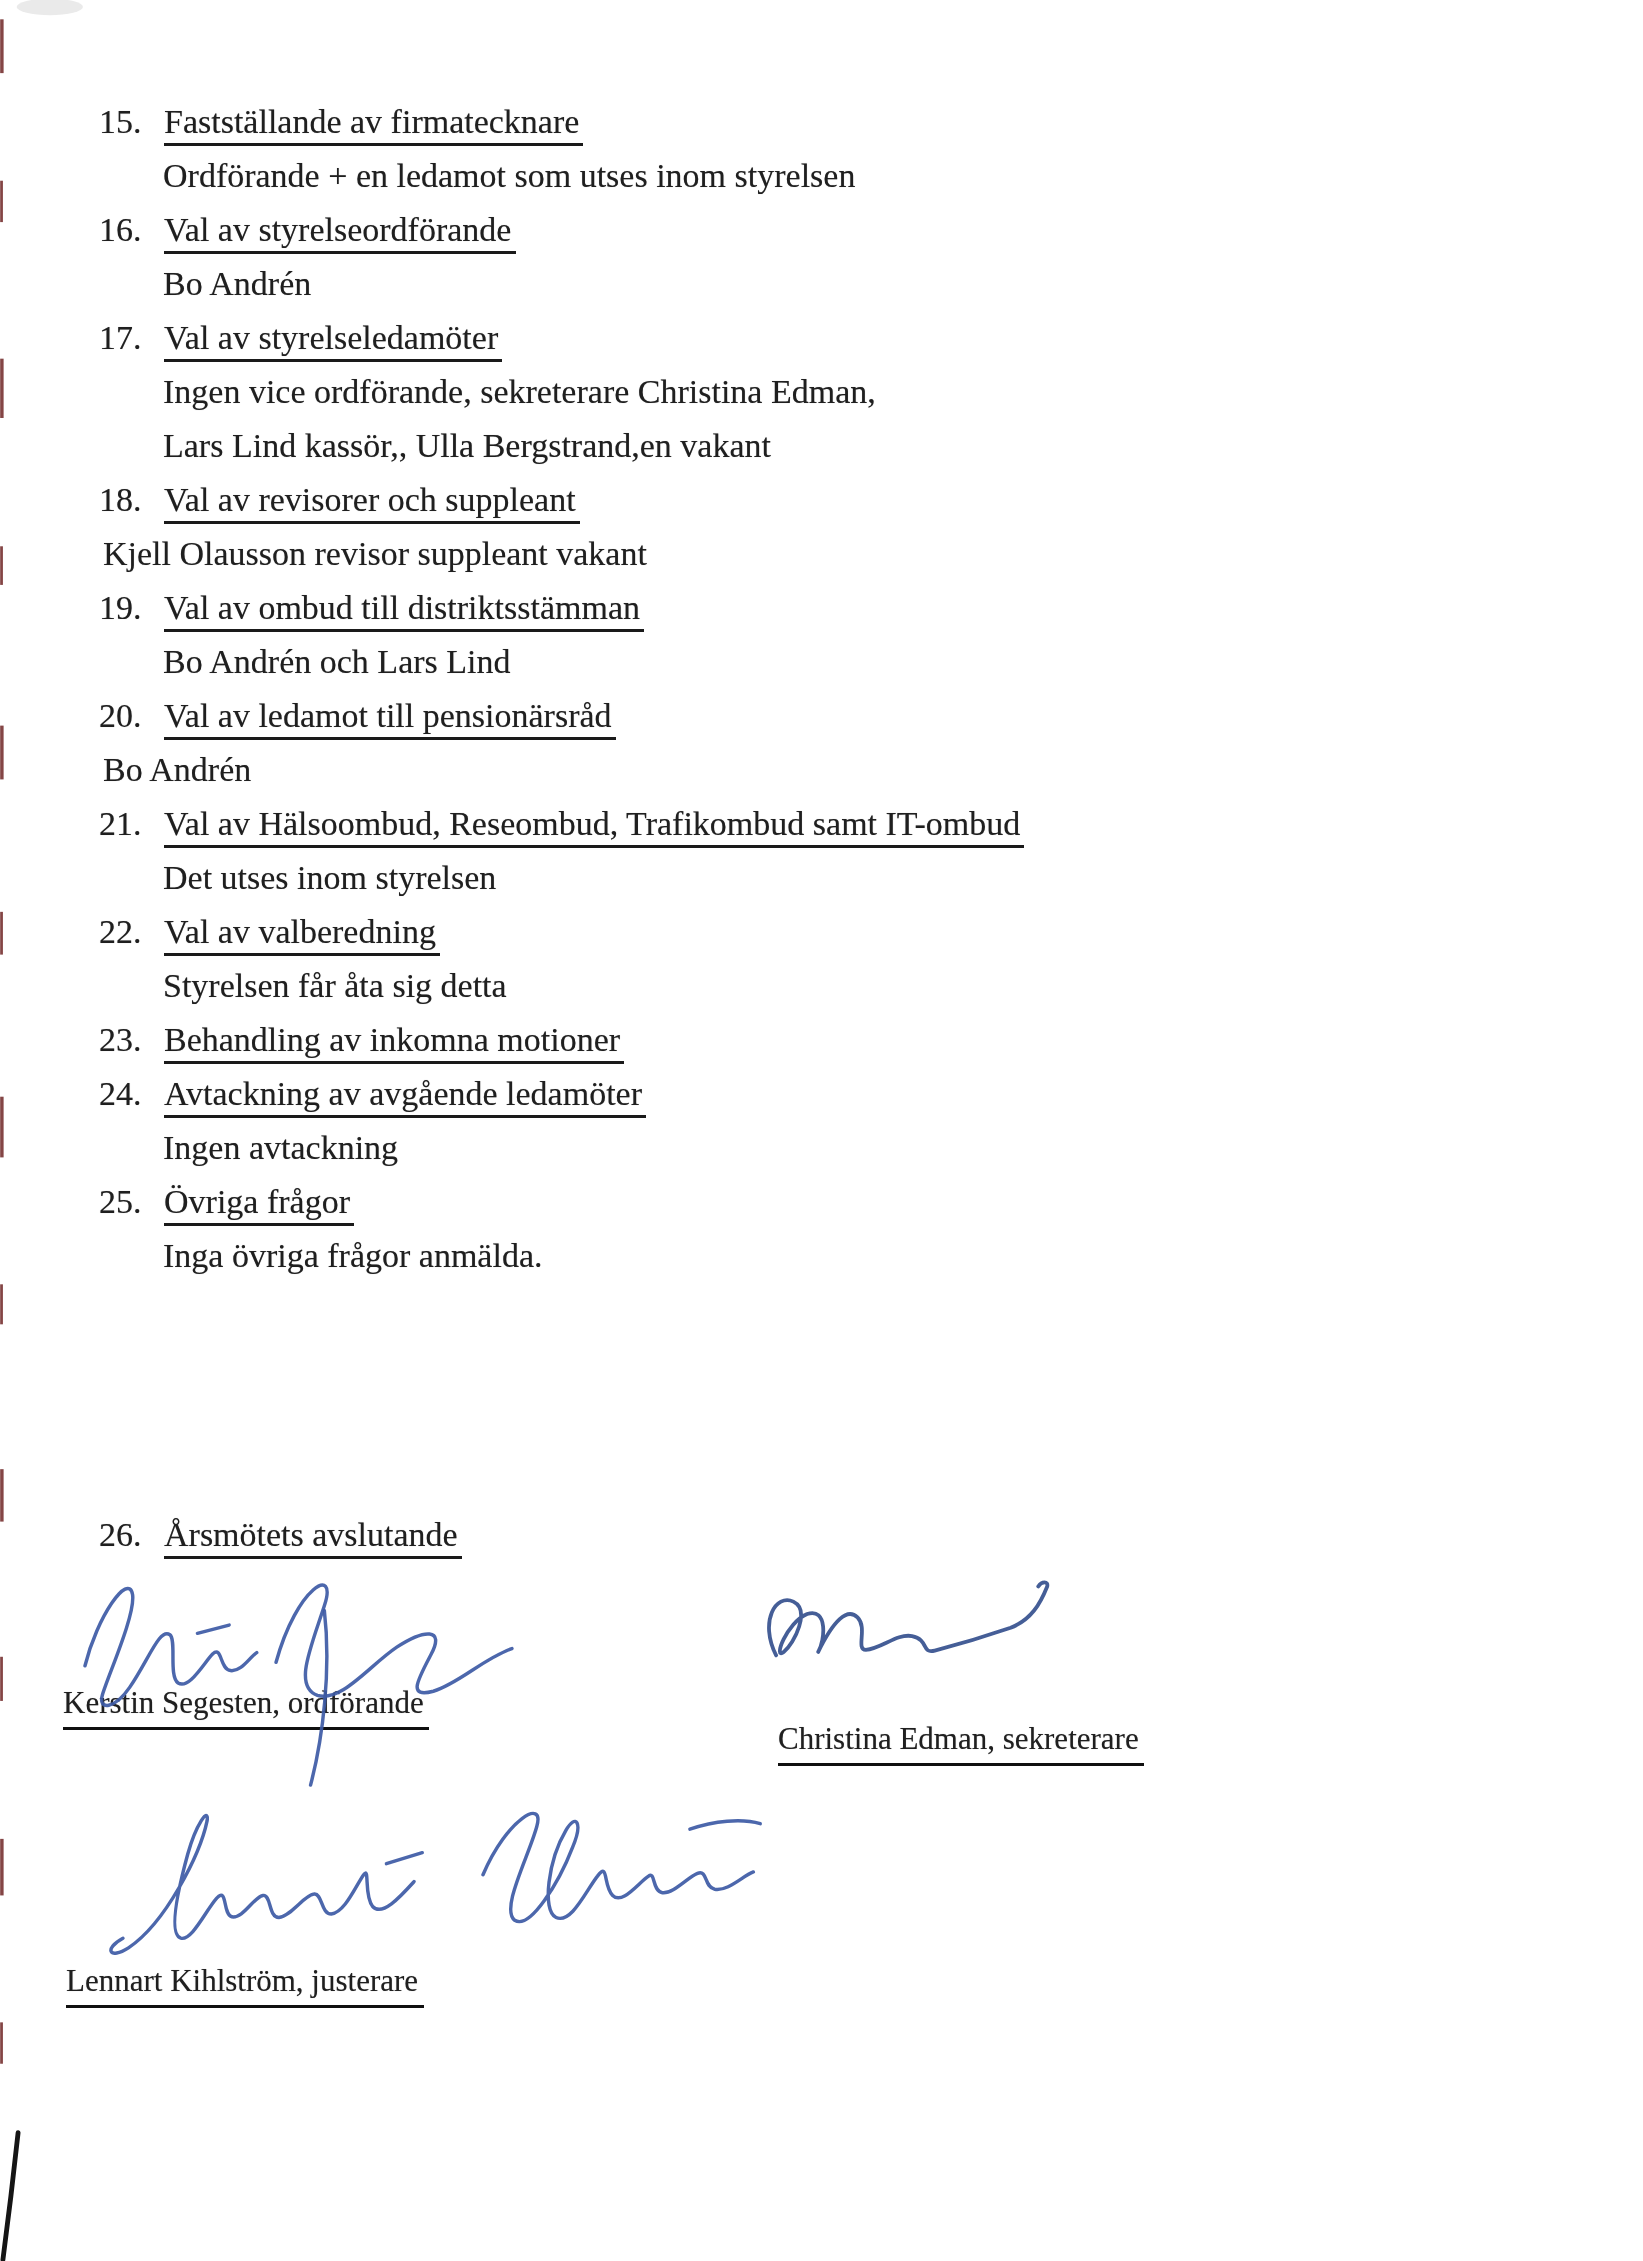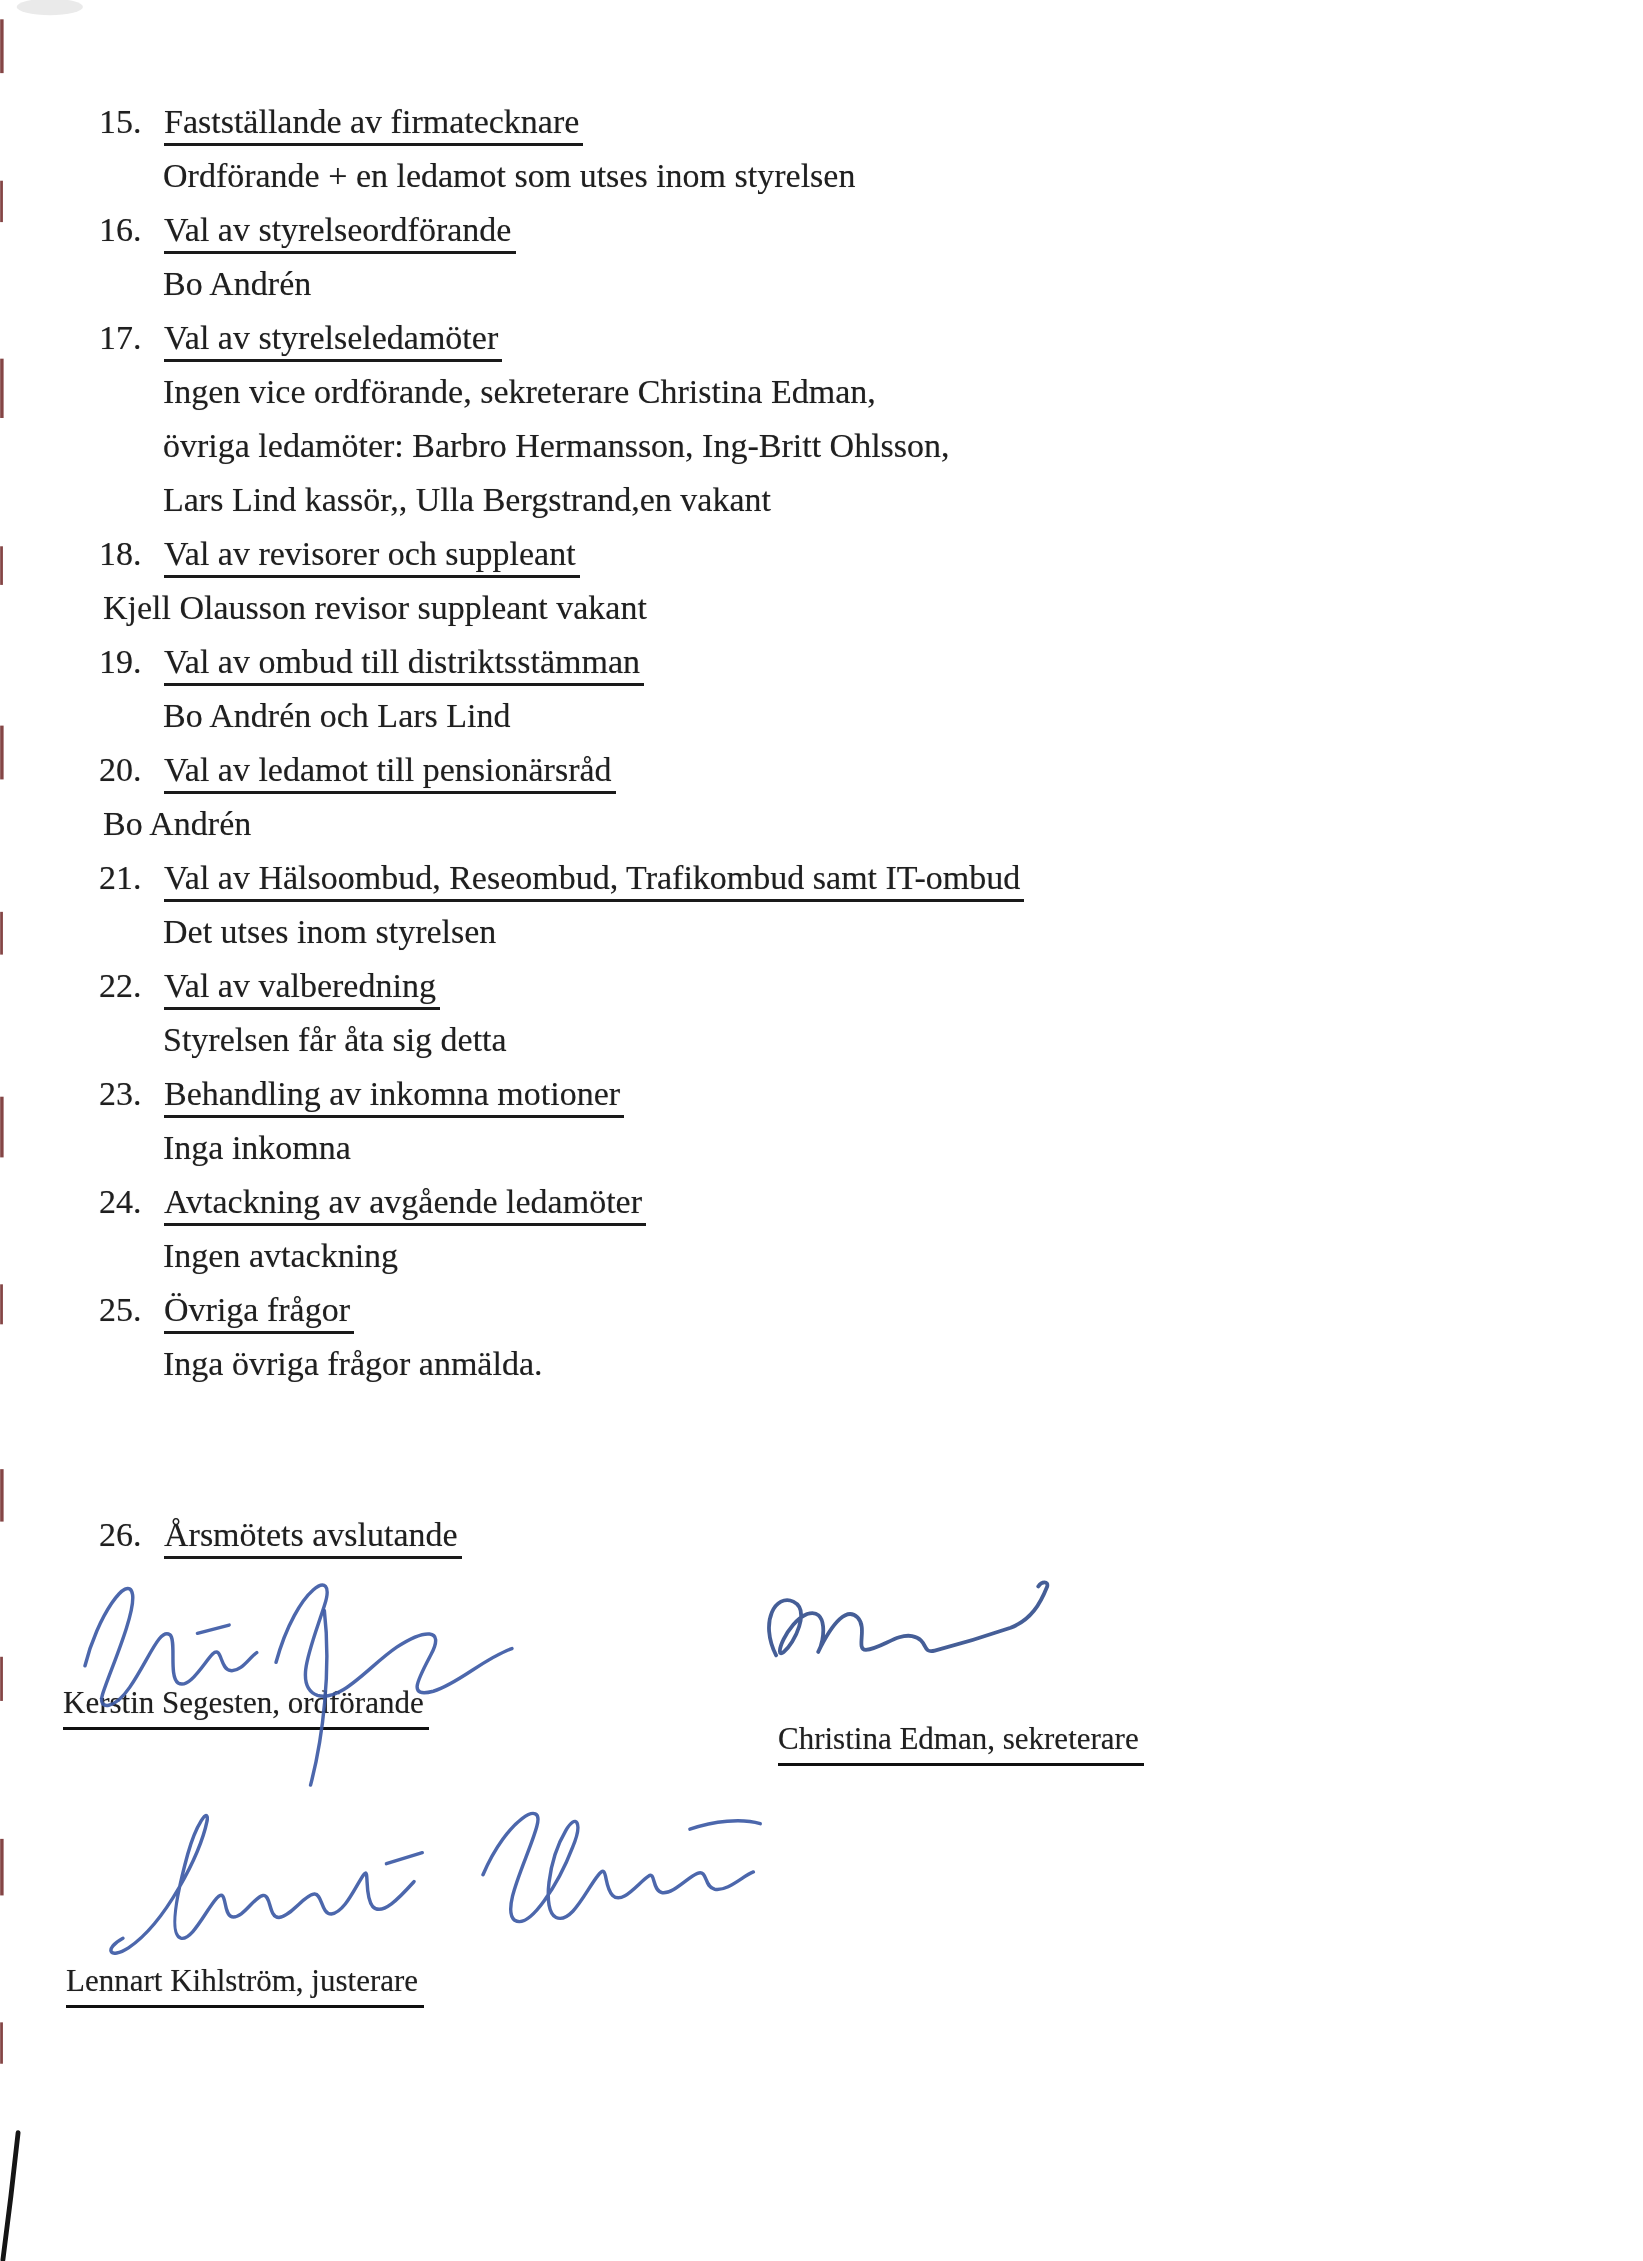--- a/index.html
+++ b/index.html
@@ -60,40 +60,38 @@
 
   <div class="agenda">
     <div class="line"><span class="num">15.</span><span class="title">Fastställande av firmatecknare</span></div>
     <div class="line body">Ordförande + en ledamot som utses inom styrelsen</div>
 
     <div class="line"><span class="num">16.</span><span class="title">Val av styrelseordförande</span></div>
     <div class="line body">Bo Andrén</div>
 
     <div class="line"><span class="num">17.</span><span class="title">Val av styrelseledamöter</span></div>
     <div class="line body">Ingen vice ordförande, sekreterare Christina Edman,</div>
-    <div class="line body">övriga ledamöter: Barbro Hermansson, Ing-Britt Ohlsson,</div>
     <div class="line body">Lars Lind kassör,, Ulla Bergstrand,en vakant</div>
 
     <div class="line"><span class="num">18.</span><span class="title">Val av revisorer och suppleant</span></div>
     <div class="line body xi">Kjell Olausson revisor suppleant vakant</div>
 
     <div class="line"><span class="num">19.</span><span class="title">Val av ombud till distriktsstämman</span></div>
     <div class="line body">Bo Andrén och Lars Lind</div>
 
     <div class="line"><span class="num">20.</span><span class="title">Val av ledamot till pensionärsråd</span></div>
     <div class="line body xi">Bo Andrén</div>
 
     <div class="line"><span class="num">21.</span><span class="title">Val av Hälsoombud, Reseombud, Trafikombud samt IT-ombud</span></div>
     <div class="line body">Det utses inom styrelsen</div>
 
     <div class="line"><span class="num">22.</span><span class="title">Val av valberedning</span></div>
     <div class="line body">Styrelsen får åta sig detta</div>
 
     <div class="line"><span class="num">23.</span><span class="title">Behandling av inkomna motioner</span></div>
-    <div class="line body">Inga inkomna</div>
 
     <div class="line"><span class="num">24.</span><span class="title">Avtackning av avgående ledamöter</span></div>
     <div class="line body">Ingen avtackning</div>
 
     <div class="line"><span class="num">25.</span><span class="title">Övriga frågor</span></div>
     <div class="line body">Inga övriga frågor anmälda.</div>
   </div>
 
   <div class="closing">
     <div class="line"><span class="num">26.</span><span class="title">Årsmötets avslutande</span></div>

